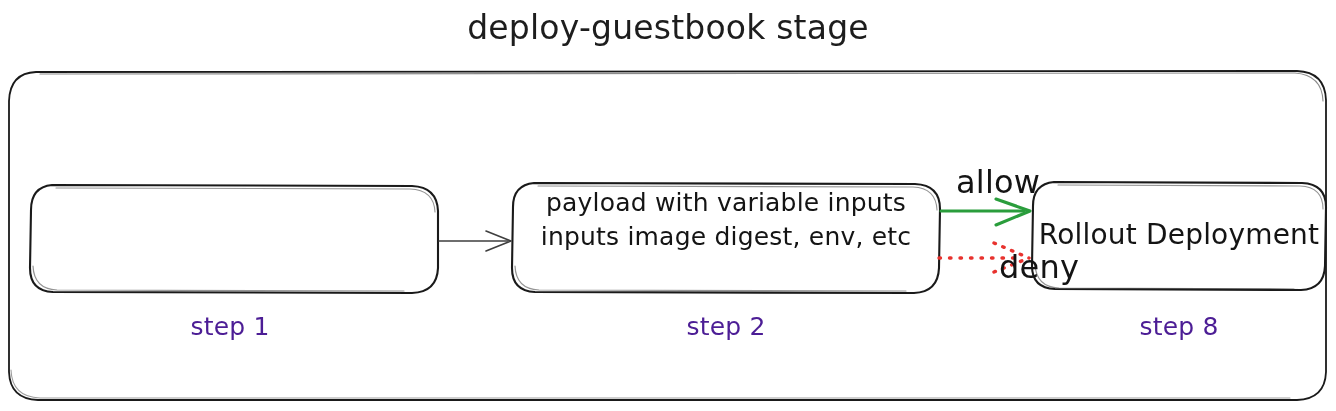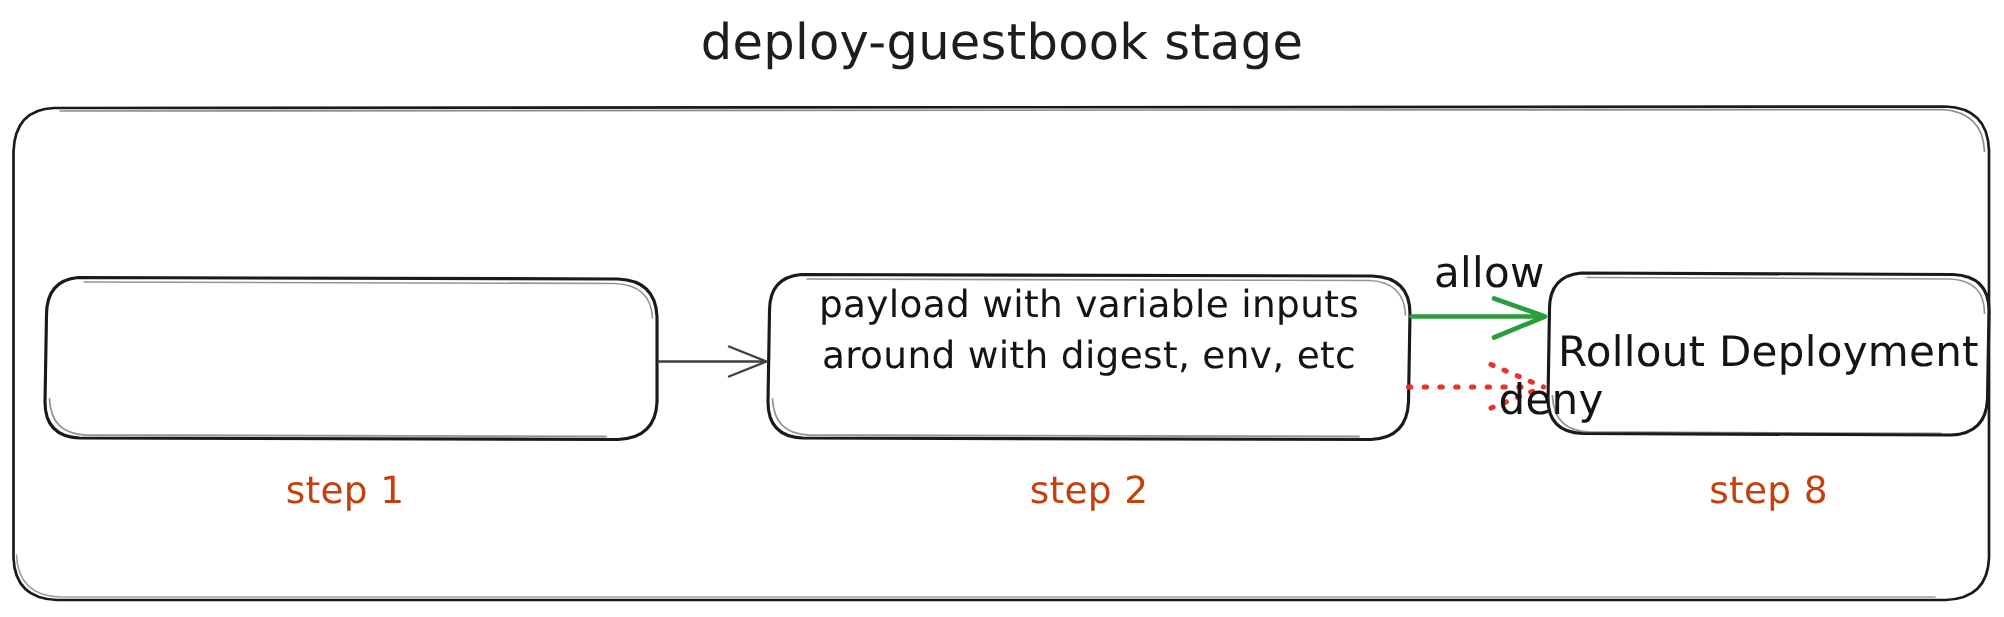--- a/index.html
+++ b/index.html
@@ -61,35 +61,35 @@
   }
   .node-line { display: block; }
 
   #node-1-text { left: 28px;  top: 196px; width: 404px; }
   #node-2-text { left: 508px; top: 186px; width: 436px; }
   #node-3-text { left: 1034px; top: 218px; width: 290px; font-size: 28px; }
 
   
   .edge-label {
     position: absolute;
-    font-size: 28px;
+    font-size: 32px;
     line-height: 28px;
     color: #141414;
     white-space: nowrap;
   }
   #edge-label-allow { left: 956px; top: 168px; }
   #edge-label-deny  { left: 999px; top: 253px; }
 
   
   .step-caption {
     position: absolute;
     text-align: center;
     font-size: 25px;
     line-height: 30px;
-    color: #c2410c;
+    color: #4c1d95;
     white-space: nowrap;
   }
   #step-caption-1 { left: 28px;  top: 312px; width: 404px; }
   #step-caption-2 { left: 508px; top: 312px; width: 436px; }
   #step-caption-3 { left: 1034px; top: 312px; width: 290px; }
 </style>
 </head>
 <body>
 
 <div id="canvas">
@@ -139,21 +139,21 @@
       <path d="M 994 243 L 1029 258" fill="none" stroke="#e8322e" stroke-width="3.4" stroke-linecap="round" stroke-dasharray="1.5 8"></path>
       <path d="M 994 272 L 1029 258" fill="none" stroke="#e8322e" stroke-width="3.4" stroke-linecap="round" stroke-dasharray="1.5 8"></path>
     </g>
   </svg>
 
   <div id="diagram-title" class="hand">deploy-guestbook stage</div>
 
 
   <div id="node-2-text" class="hand node-text">
     <span class="node-line">payload with variable inputs</span>
-    <span class="node-line">around with digest, env, etc</span>
+    <span class="node-line">inputs image digest, env, etc</span>
   </div>
 
   <div id="node-3-text" class="hand node-text">
     <span class="node-line">Rollout Deployment</span>
   </div>
 
   <div id="edge-label-allow" class="hand edge-label">allow</div>
   <div id="edge-label-deny" class="hand edge-label">deny</div>
 
   <div id="step-caption-1" class="hand step-caption">step 1</div>

